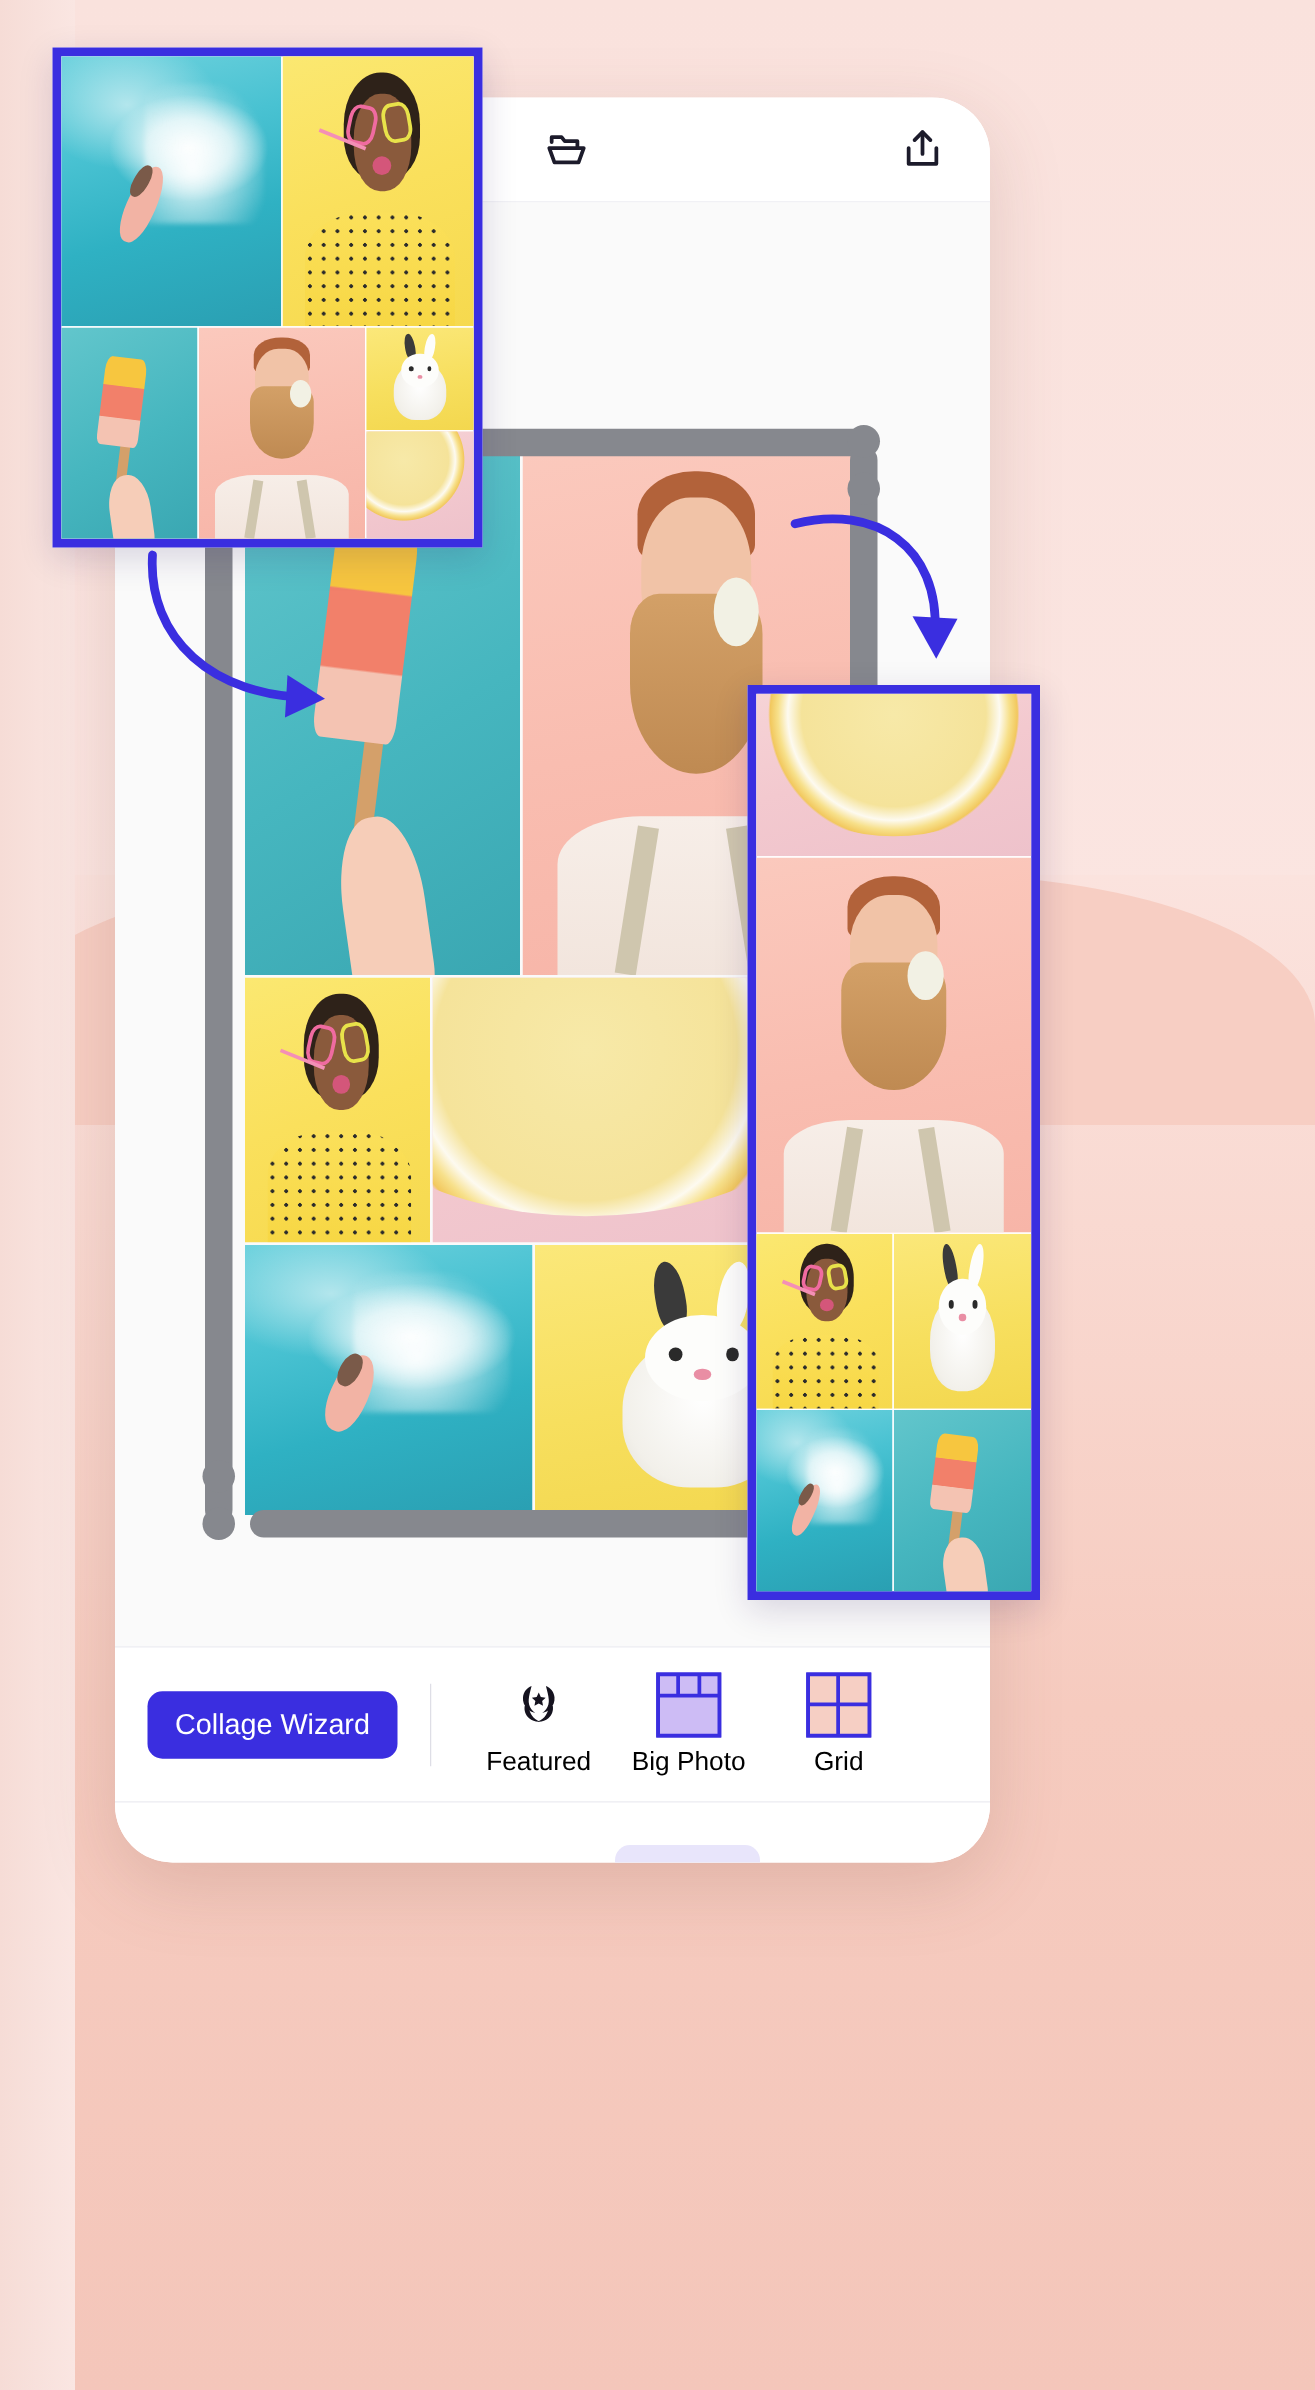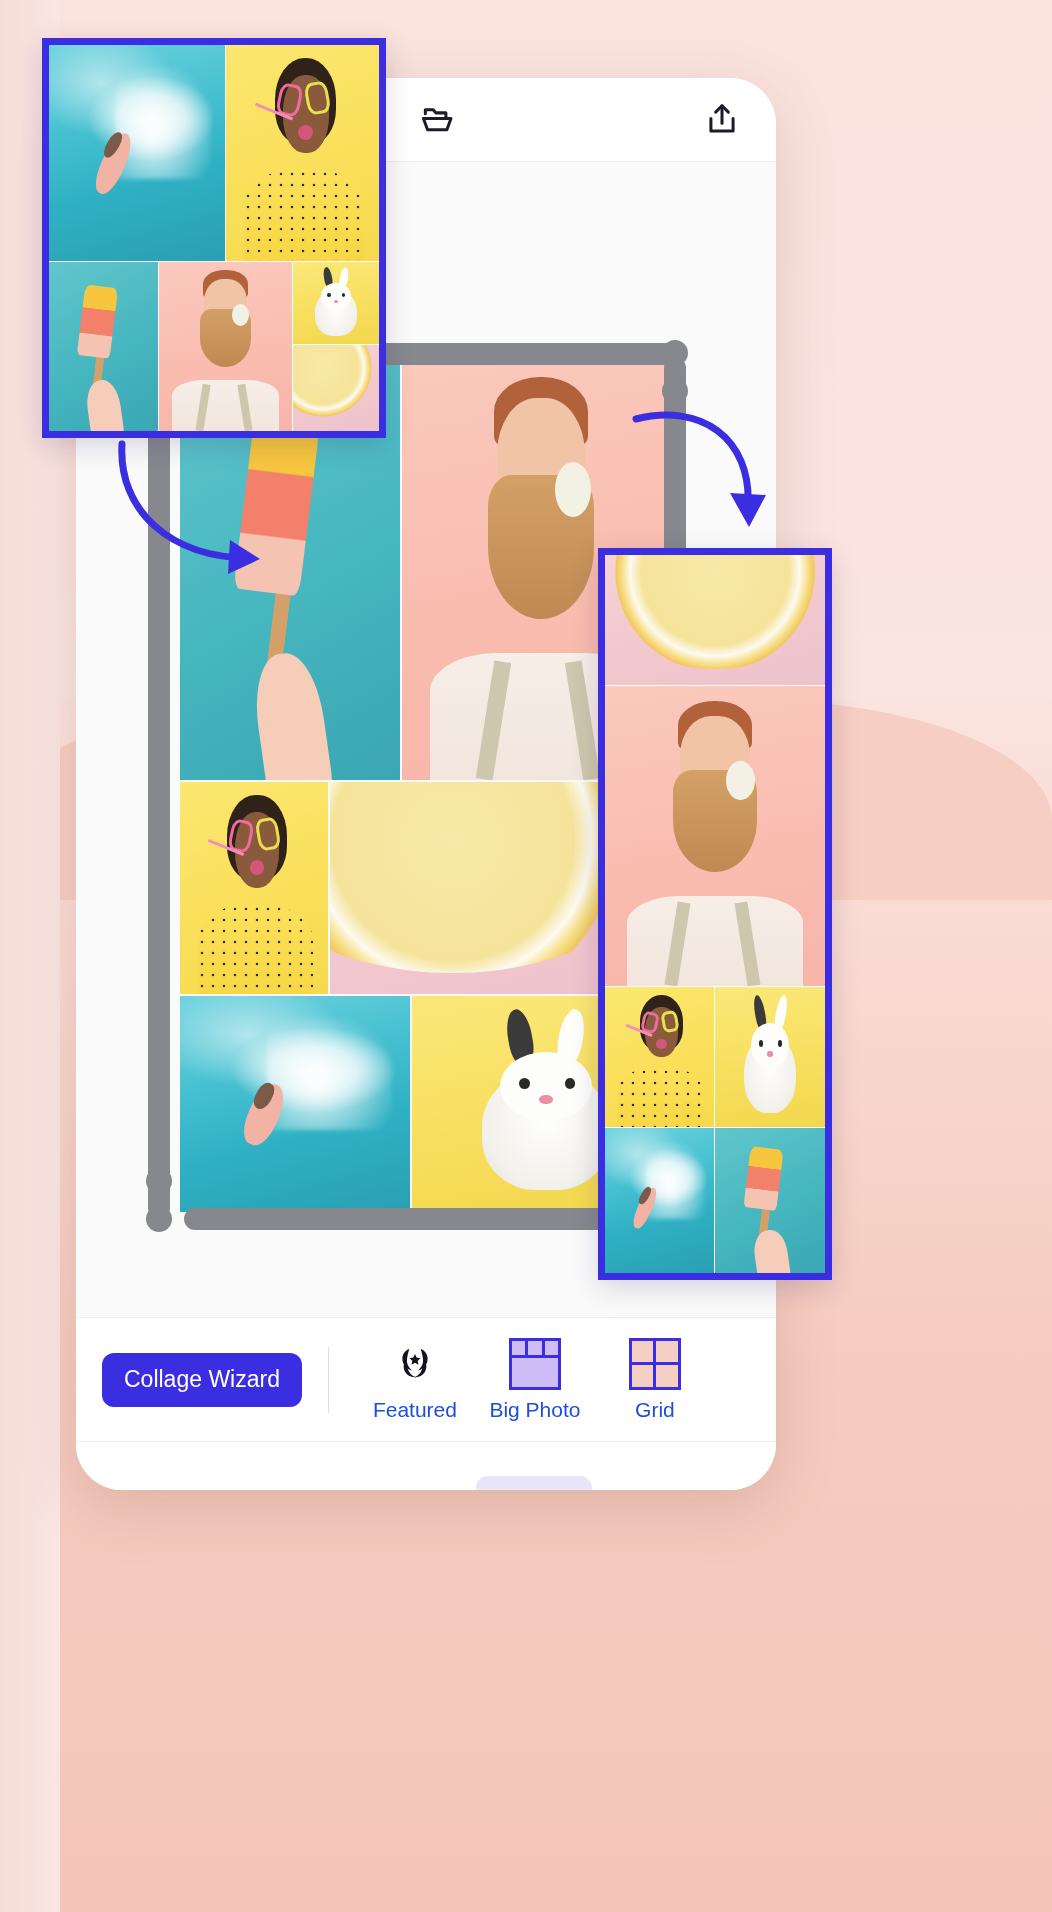--- a/index.html
+++ b/index.html
@@ -29,21 +29,21 @@
     border-top-right-radius: 300px 120px;
   }
   .bg-white-soft {
     position: absolute; left: 0; top: 0; width: 60px; height: 1912px;
     background: linear-gradient(90deg,#f6dcd6 0%, #fae6e2 100%);
   }
 
   
   .phone {
     position: absolute;
-    left: 76px; top: 78px;
+    left: 92px; top: 78px;
     width: 700px; height: 1412px;
     background: #ffffff;
     border-radius: 46px;
     box-shadow: 0 18px 60px rgba(120, 70, 60, 0.18);
     overflow: hidden;
   }
 
   
   .topbar {
     position: absolute; left: 0; top: 0; width: 700px; height: 84px;
@@ -278,21 +278,21 @@
     cursor: pointer; white-space: nowrap;
   }
   .divider {
     width: 1px; height: 66px; background: #dedee6; margin: 0 26px;
   }
   .layout-item {
     display: flex; flex-direction: column; align-items: center;
     justify-content: flex-end; gap: 8px;
     width: 120px; cursor: pointer;
   }
-  .layout-item .lbl { font-size: 21px; color: #1d4ed8; white-space: nowrap; }
+  .layout-item .lbl { font-size: 21px; color: #000000; white-space: nowrap; }
   .li-icon { height: 52px; display: flex; align-items: flex-end; }
 
   
   .icon-grid {
     width: 52px; height: 52px; border: 3px solid #3a2ee0;
     display: grid; grid-template-columns: 1fr 1fr; grid-template-rows: 1fr 1fr;
     gap: 3px; background: #3a2ee0;
   }
   .icon-grid i { background: #f6cfc4; display: block; }
   

